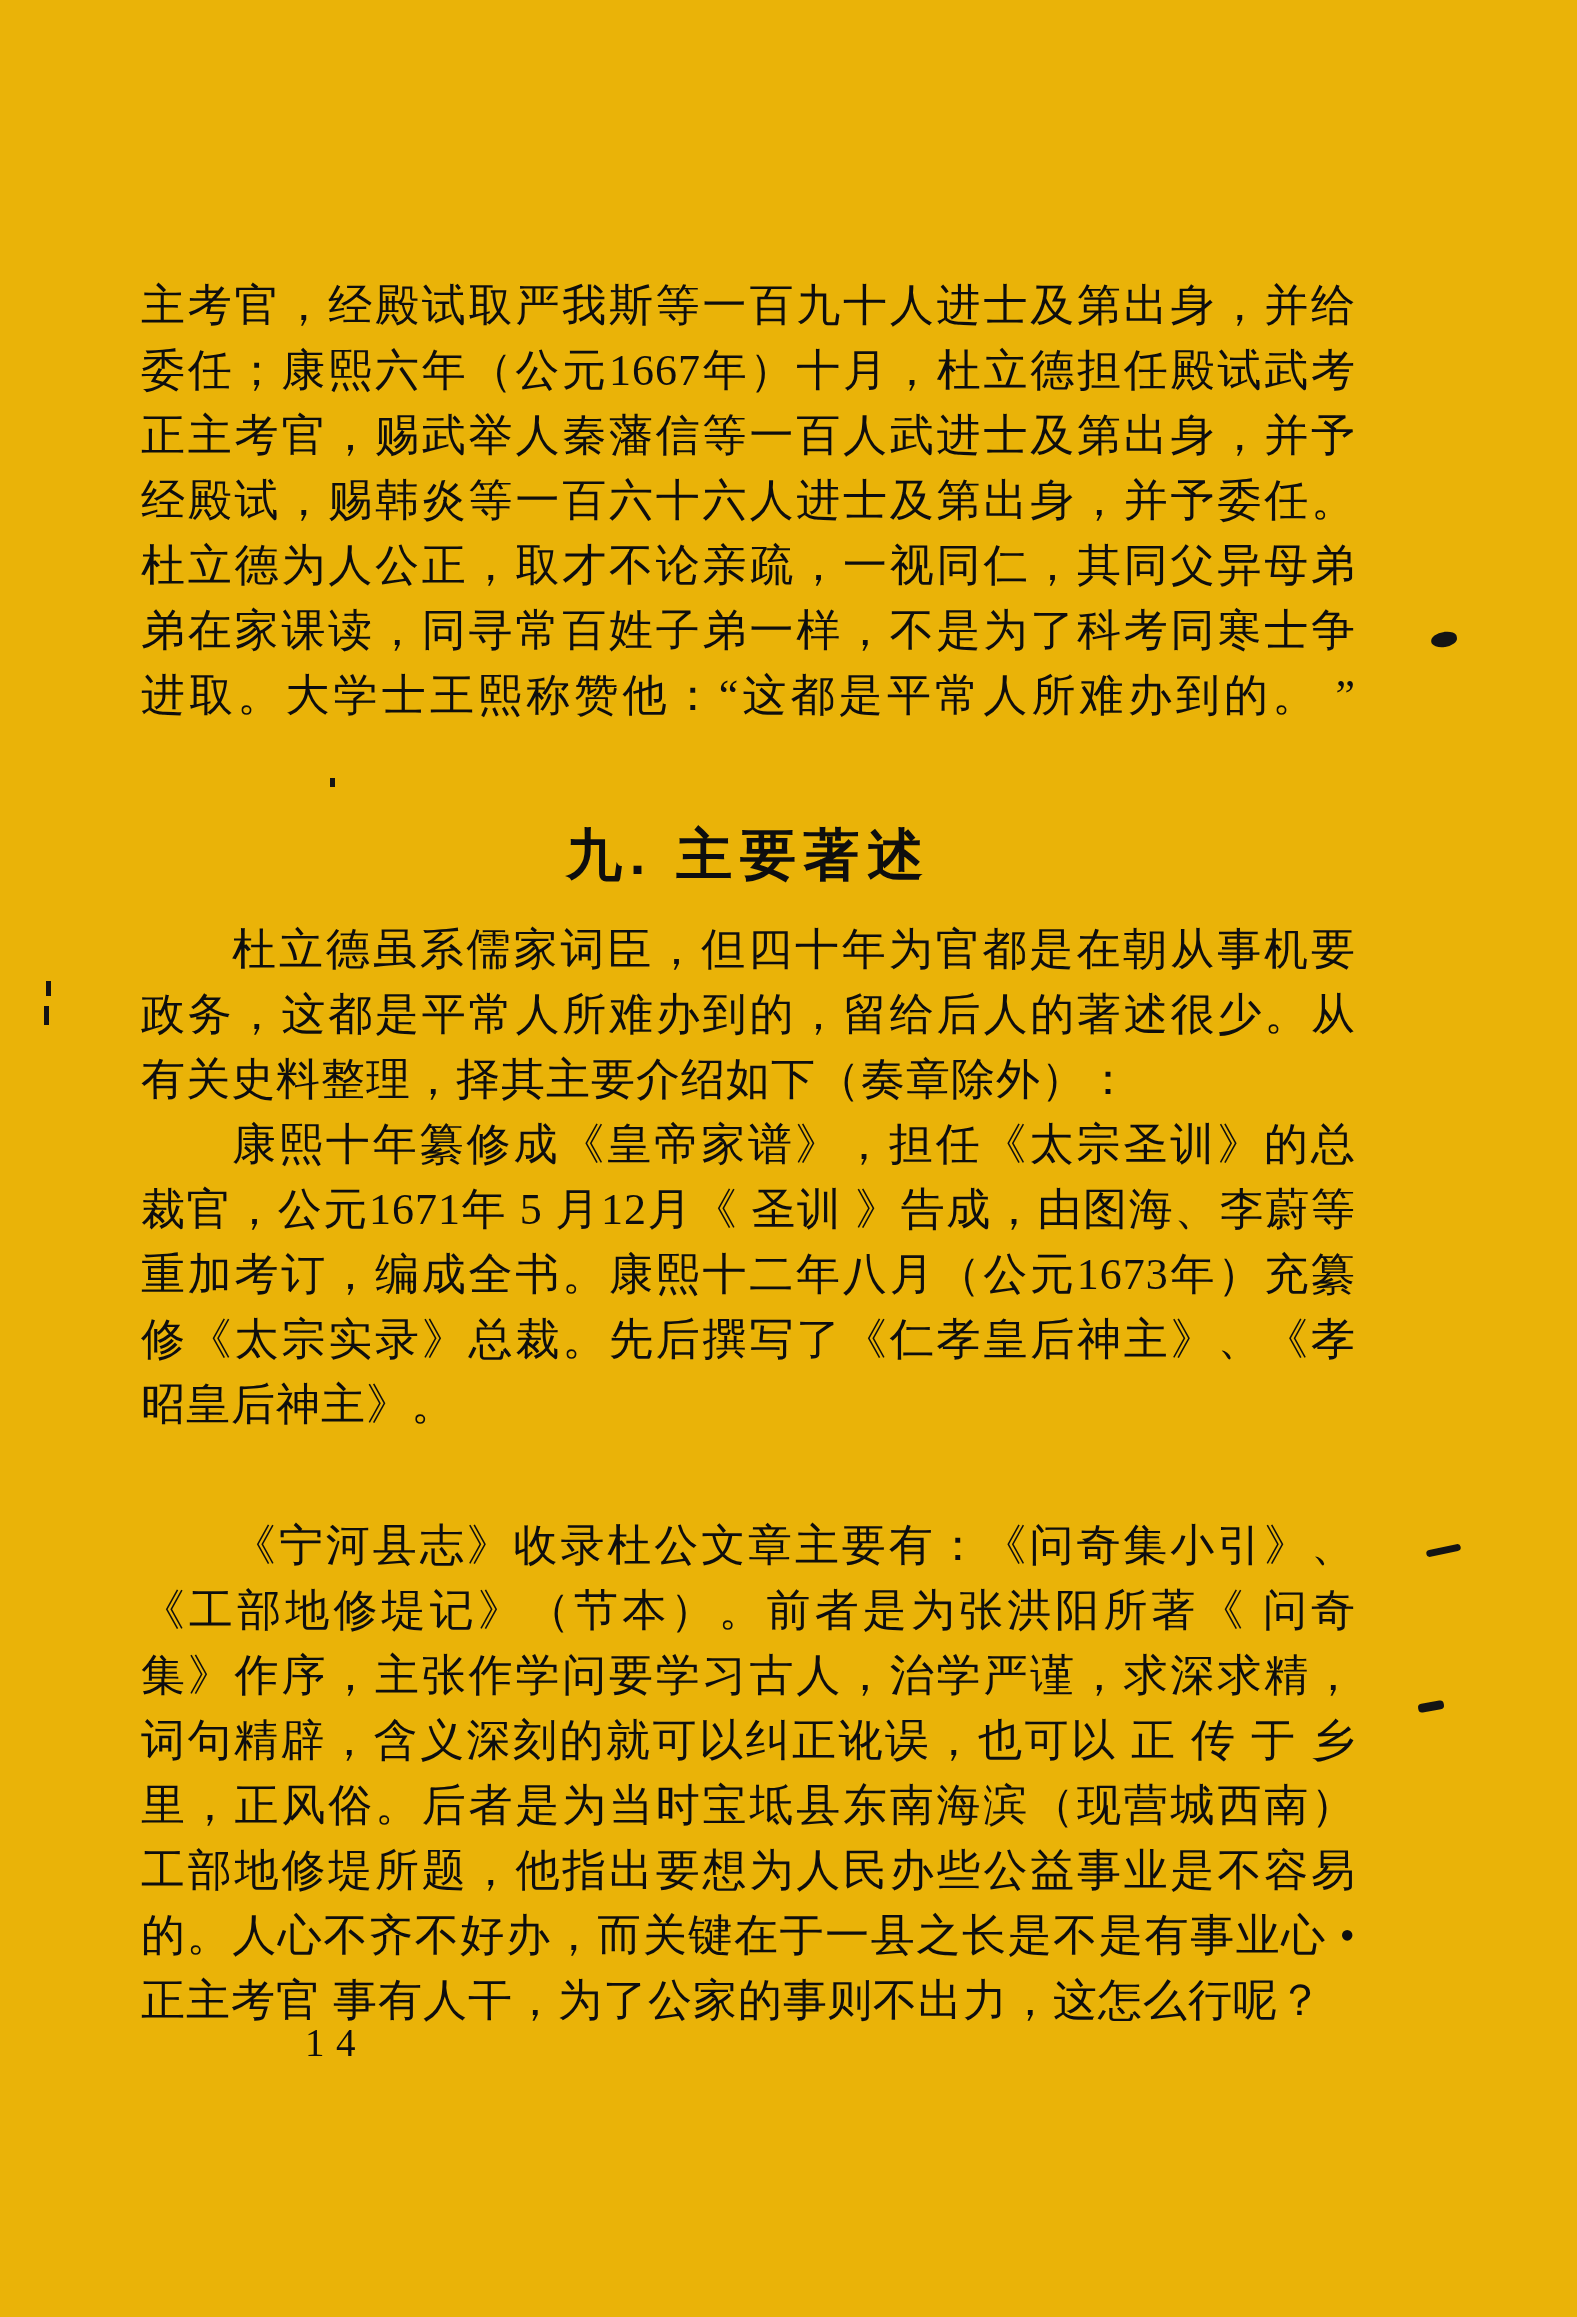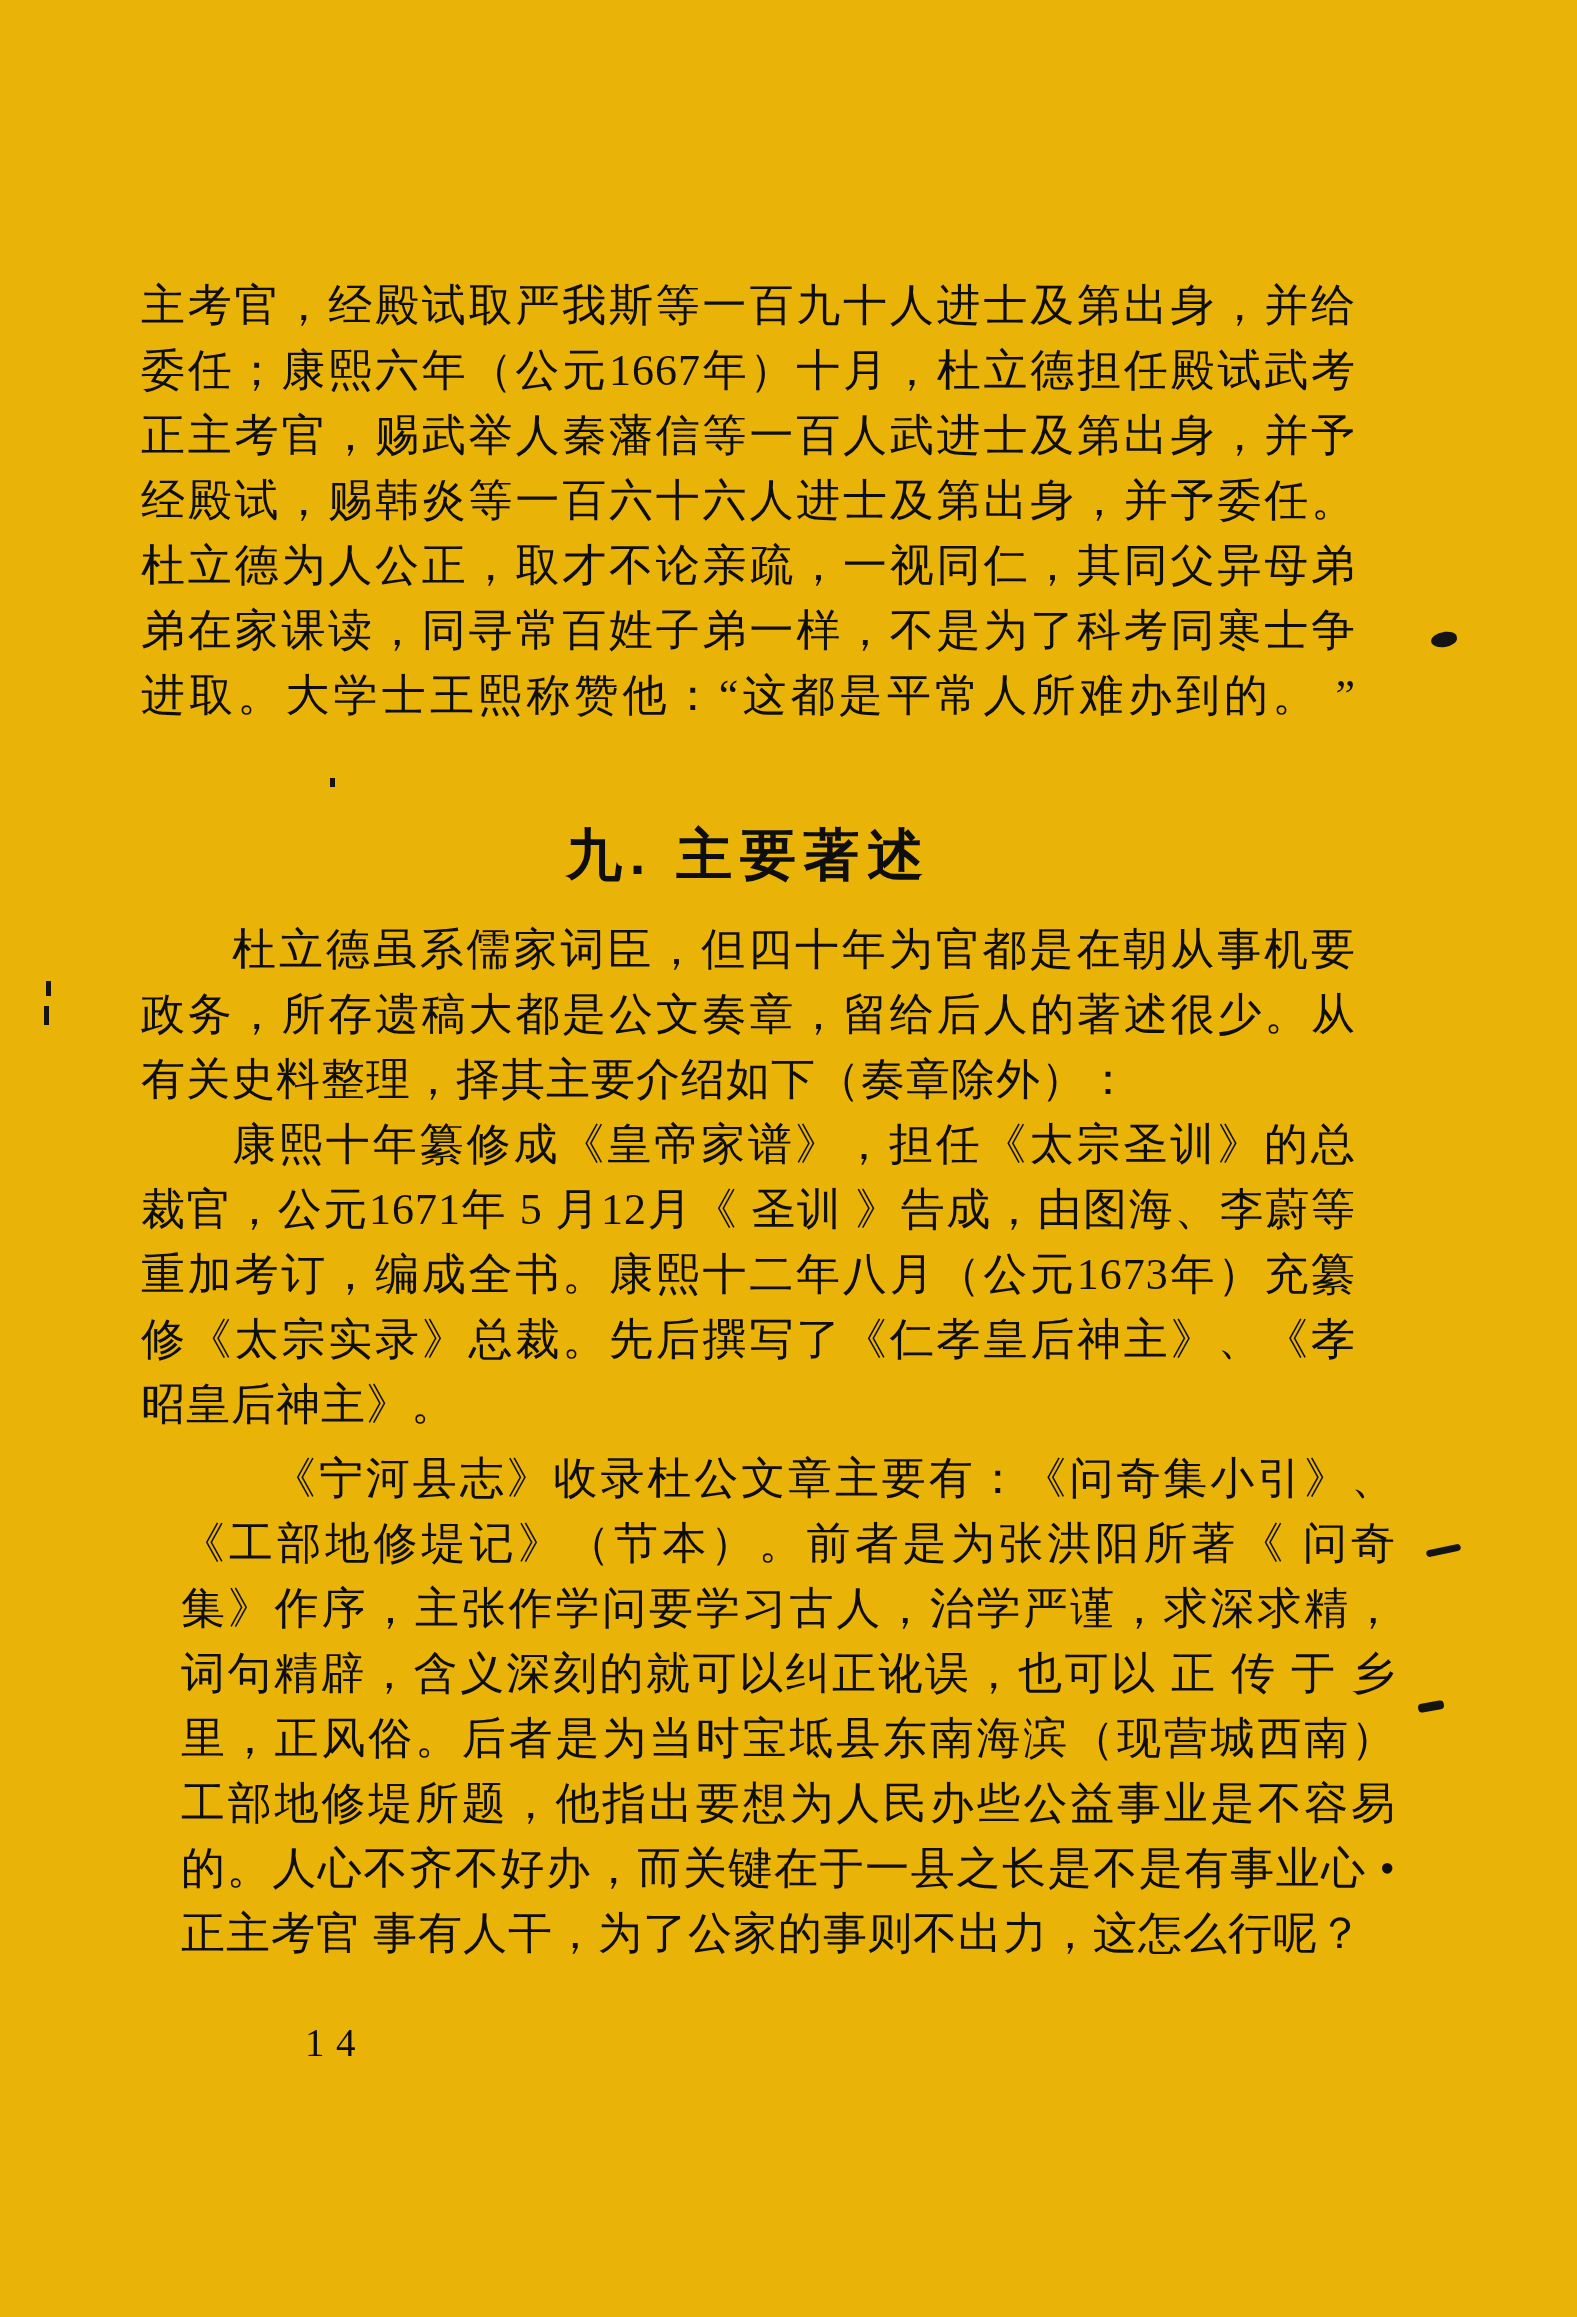--- a/index.html
+++ b/index.html
@@ -13,21 +13,21 @@
     color: #0e0e0e;
   }
   .block {
     position: absolute;
     left: 141px;
     width: 1215px;
   }
   #para-0 { top: 273px; }
   #para-1 { top: 917px; }
   #para-2 { top: 1112px; }
-  #para-3 { top: 1446px; margin-left: 40px; }
+  #para-3 { top: 1513px; }
   .line {
     height: 65px;
     line-height: 65px;
     font-size: 44px;
     text-align: justify;
     text-align-last: left;
     overflow: hidden;
     letter-spacing: 1px;
   }
   .line.fill { text-align-last: justify; }
@@ -74,21 +74,21 @@
       <div class="line fill">经殿试，赐韩炎等一百六十六人进士及第出身，并予委任。</div>
       <div class="line fill">杜立德为人公正，取才不论亲疏，一视同仁，其同父异母弟</div>
       <div class="line fill">弟在家课读，同寻常百姓子弟一样，不是为了科考同寒士争</div>
       <div class="line fill">进取。大学士王熙称赞他：“这都是平常人所难办到的。 ”</div>
     </div>
 
   <div class="heading">九. 主要著述</div>
 
   <div class="block" id="para-1">
       <div class="line indent fill">杜立德虽系儒家词臣，但四十年为官都是在朝从事机要</div>
-      <div class="line fill">政务，所存遗稿大都是公文奏章，留给后人的著述很少。从</div>
+      <div class="line fill">政务，这都是平常人所难办到的，留给后人的著述很少。从</div>
       <div class="line">有关史料整理，择其主要介绍如下（奏章除外）：</div>
     </div>
   <div class="block" id="para-2">
       <div class="line indent fill">康熙十年纂修成《皇帝家谱》，担任《太宗圣训》的总</div>
       <div class="line fill">裁官，公元1671年 5 月12月《 圣训 》告成，由图海、李蔚等</div>
       <div class="line fill">重加考订，编成全书。康熙十二年八月（公元1673年）充纂</div>
       <div class="line fill">修《太宗实录》总裁。先后撰写了《仁孝皇后神主》、《孝</div>
       <div class="line">昭皇后神主》。</div>
     </div>
   <div class="block" id="para-3">

